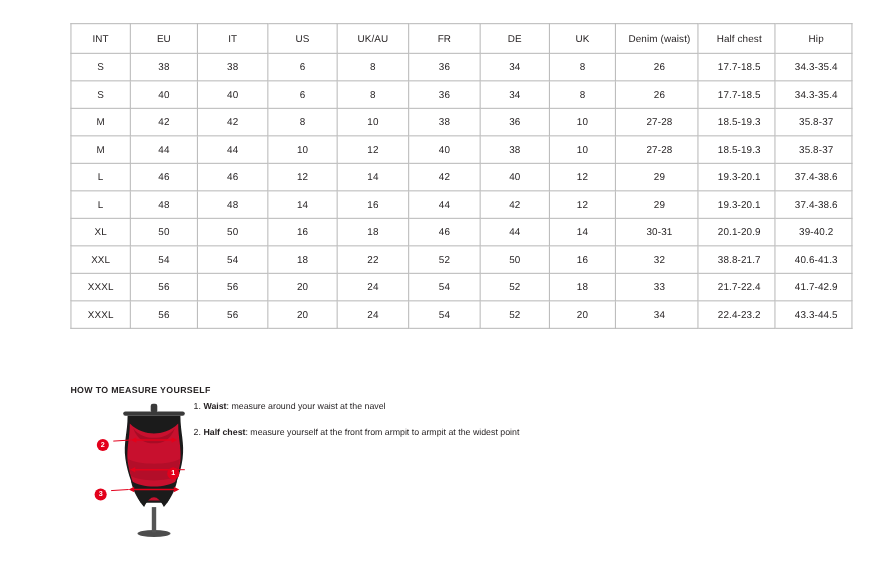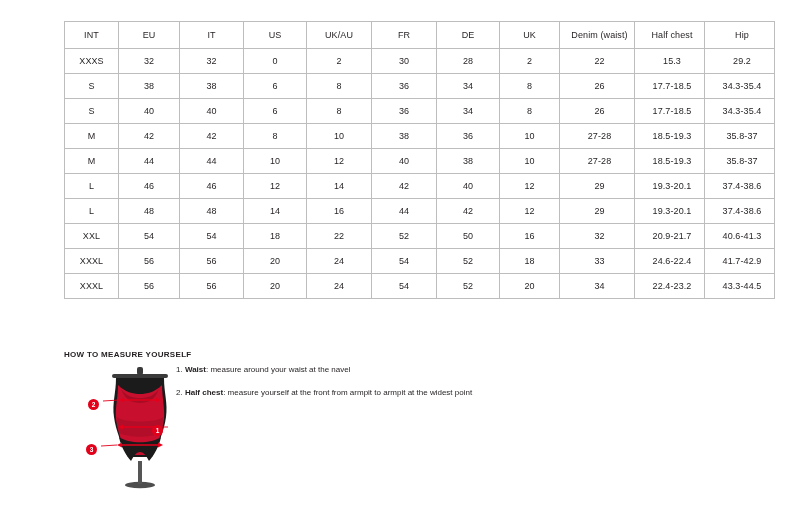--- a/index.html
+++ b/index.html
@@ -143,33 +143,20 @@
           <td>FR</td>
           <td>DE</td>
           <td>UK</td>
           <td class="col-left">Denim (waist)</td>
           <td class="col-left">Half chest</td>
           <td class="col-left">Hip</td>
         </tr>
       </thead>
       <tbody>
         <tr>
-          <td>XXXS</td>
-          <td>32</td>
-          <td>32</td>
-          <td>0</td>
-          <td>2</td>
-          <td>30</td>
-          <td>28</td>
-          <td>2</td>
-          <td class="col-left">22</td>
-          <td class="col-left">15.3</td>
-          <td class="col-left">29.2</td>
-        </tr>
-        <tr>
           <td>S</td>
           <td>38</td>
           <td>38</td>
           <td>6</td>
           <td>8</td>
           <td>36</td>
           <td>34</td>
           <td>8</td>
           <td class="col-left">26</td>
           <td class="col-left">17.7-18.5</td>
@@ -234,43 +221,56 @@
           <td>14</td>
           <td>16</td>
           <td>44</td>
           <td>42</td>
           <td>12</td>
           <td class="col-left">29</td>
           <td class="col-left">19.3-20.1</td>
           <td class="col-left">37.4-38.6</td>
         </tr>
         <tr>
+          <td>XL</td>
+          <td>50</td>
+          <td>50</td>
+          <td>16</td>
+          <td>18</td>
+          <td>46</td>
+          <td>44</td>
+          <td>14</td>
+          <td class="col-left">30-31</td>
+          <td class="col-left">20.1-20.9</td>
+          <td class="col-left">39-40.2</td>
+        </tr>
+        <tr>
           <td>XXL</td>
           <td>54</td>
           <td>54</td>
           <td>18</td>
           <td>22</td>
           <td>52</td>
           <td>50</td>
           <td>16</td>
           <td class="col-left">32</td>
-          <td class="col-left">20.9-21.7</td>
+          <td class="col-left">38.8-21.7</td>
           <td class="col-left">40.6-41.3</td>
         </tr>
         <tr>
           <td>XXXL</td>
           <td>56</td>
           <td>56</td>
           <td>20</td>
           <td>24</td>
           <td>54</td>
           <td>52</td>
           <td>18</td>
           <td class="col-left">33</td>
-          <td class="col-left">24.6-22.4</td>
+          <td class="col-left">21.7-22.4</td>
           <td class="col-left">41.7-42.9</td>
         </tr>
         <tr>
           <td>XXXL</td>
           <td>56</td>
           <td>56</td>
           <td>20</td>
           <td>24</td>
           <td>54</td>
           <td>52</td>

